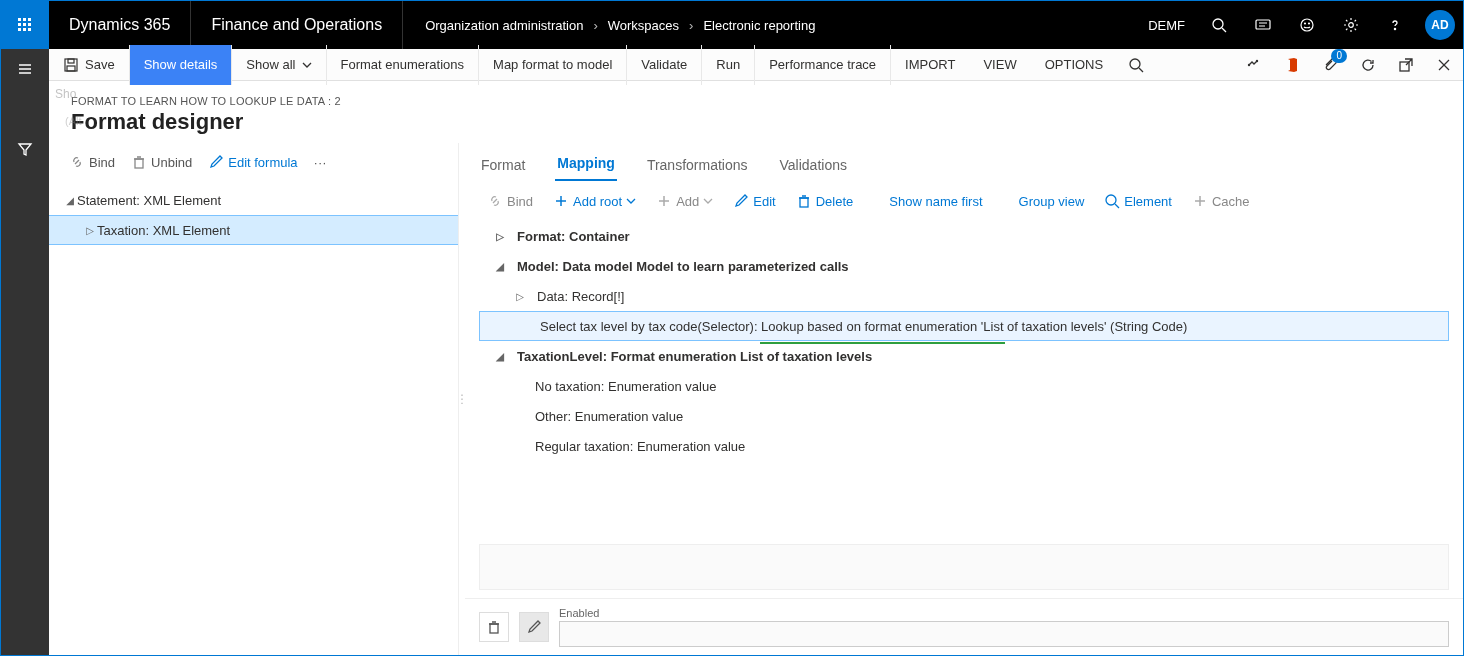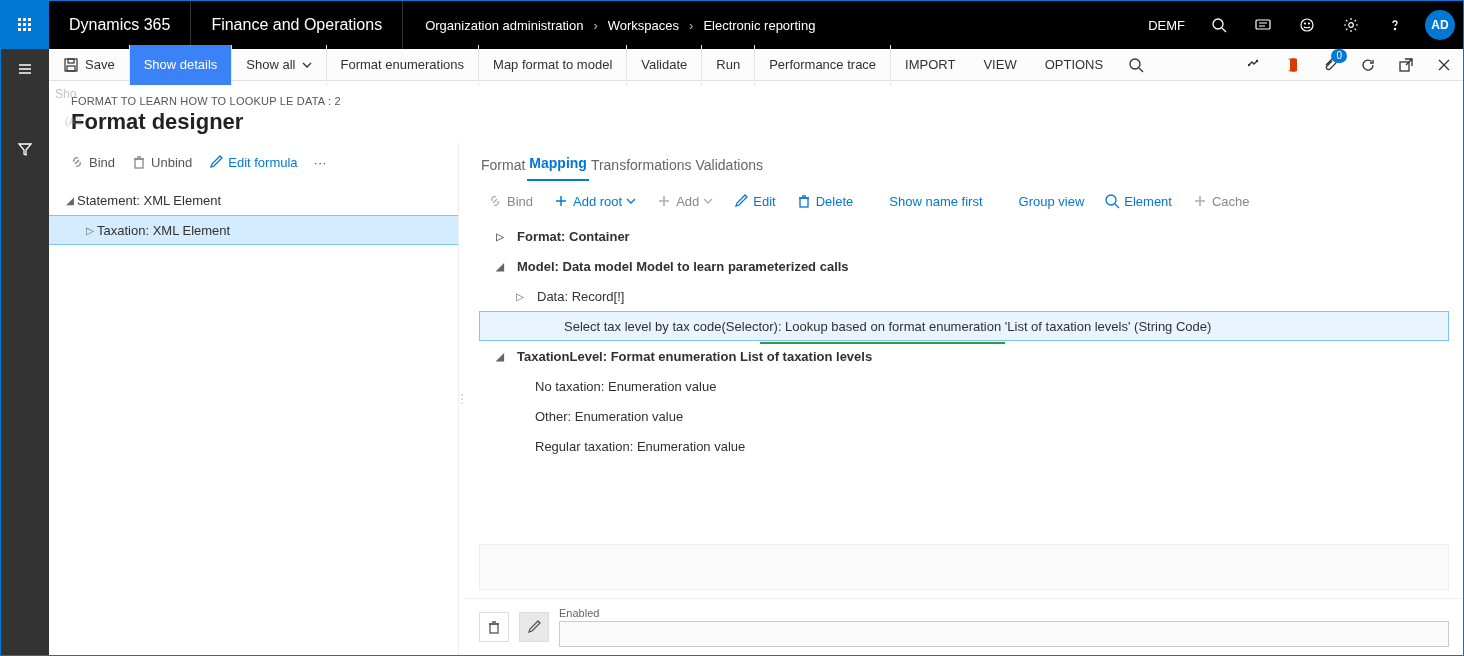--- a/index.html
+++ b/index.html
@@ -35,21 +35,21 @@
 .leftpane { width:410px; display:flex; flex-direction:column; border-right:1px solid #eee; }
 .leftbar { height:38px; display:flex; align-items:center; gap:4px; padding:0 14px; font-size:13px; color:#323130; }
 .leftbar .btn { display:flex; align-items:center; gap:4px; padding:4px 6px; cursor:pointer; color:#555; }
 .leftbar .btn.blue { color:#0078d4; }
 .tree { flex:1; overflow:auto; font-size:13px; color:#323130; padding:4px 0; }
 .node { display:flex; align-items:center; height:30px; padding-left:14px; }
 .node .tw { width:14px; display:inline-flex; justify-content:center; color:#666; cursor:pointer; font-size:10px; }
 .node.selected { background:#d4ecff; border:1px solid #7cc3ff; border-left:none; border-right:none; }
 .node.level1 { padding-left:34px; }
 .rightpane { flex:1; display:flex; flex-direction:column; }
-.tabs { height:38px; display:flex; align-items:flex-end; padding:0 14px; font-size:14px; color:#666; }
+.tabs { height:38px; display:flex; align-items:flex-end; gap:28px; padding:0 14px; font-size:14px; color:#666; }
 .tabs .tab { padding:8px 2px; cursor:pointer; }
 .tabs .tab.active { color:#0078d4; border-bottom:2px solid #0078d4; font-weight:700; }
 .rightbar { height:40px; display:flex; align-items:center; gap:4px; padding:0 14px; font-size:13px; }
 .rightbar .rbtn { display:flex; align-items:center; gap:4px; padding:4px 8px; cursor:pointer; }
 .rightbar .blue { color:#0078d4; }
 .rightbar .gray { color:#888; }
 .rtree { flex:1; overflow:auto; font-size:13px; color:#323130; padding:0 14px; position:relative; }
 .rnode { display:flex; align-items:center; height:30px; }
 .rnode .tw { width:14px; display:inline-flex; justify-content:center; color:#666; font-size:10px; cursor:pointer; }
 .rnode.bold { font-weight:600; }
@@ -365,21 +365,21 @@
           <div class="rnode bold" style="padding-left:14px">
               <span class="tw">◢</span>
               <span style="width:10px"></span>
               <span>Model: Data model Model to learn parameterized calls</span>
             </div>
           <div class="rnode" style="padding-left:34px">
               <span class="tw">▷</span>
               <span style="width:10px"></span>
               <span>Data: Record[!]</span>
             </div>
-          <div class="rnode sel" style="padding-left:84px">
+          <div class="rnode sel" style="padding-left:60px">
               <span>Select tax level by tax code(Selector): Lookup based on format enumeration 'List of taxation levels' (String Code)</span>
             </div>
           <div class="underline" style="top:121px; left:295px; width:245px;"></div>
           <div class="rnode bold" style="padding-left:14px">
               <span class="tw">◢</span>
               <span style="width:10px"></span>
               <span>TaxationLevel: Format enumeration List of taxation levels</span>
             </div>
           <div class="rnode" style="padding-left:56px">
               <span>No taxation: Enumeration value</span>

